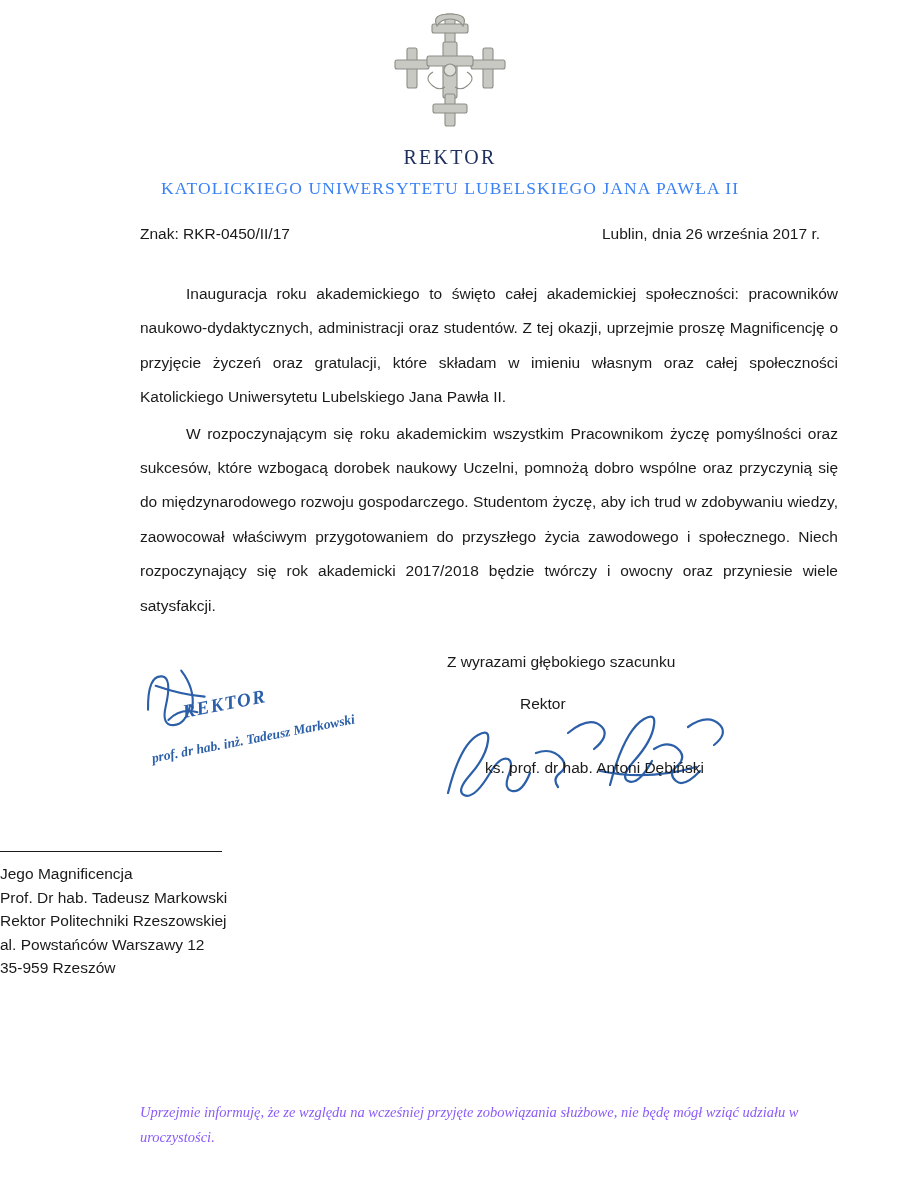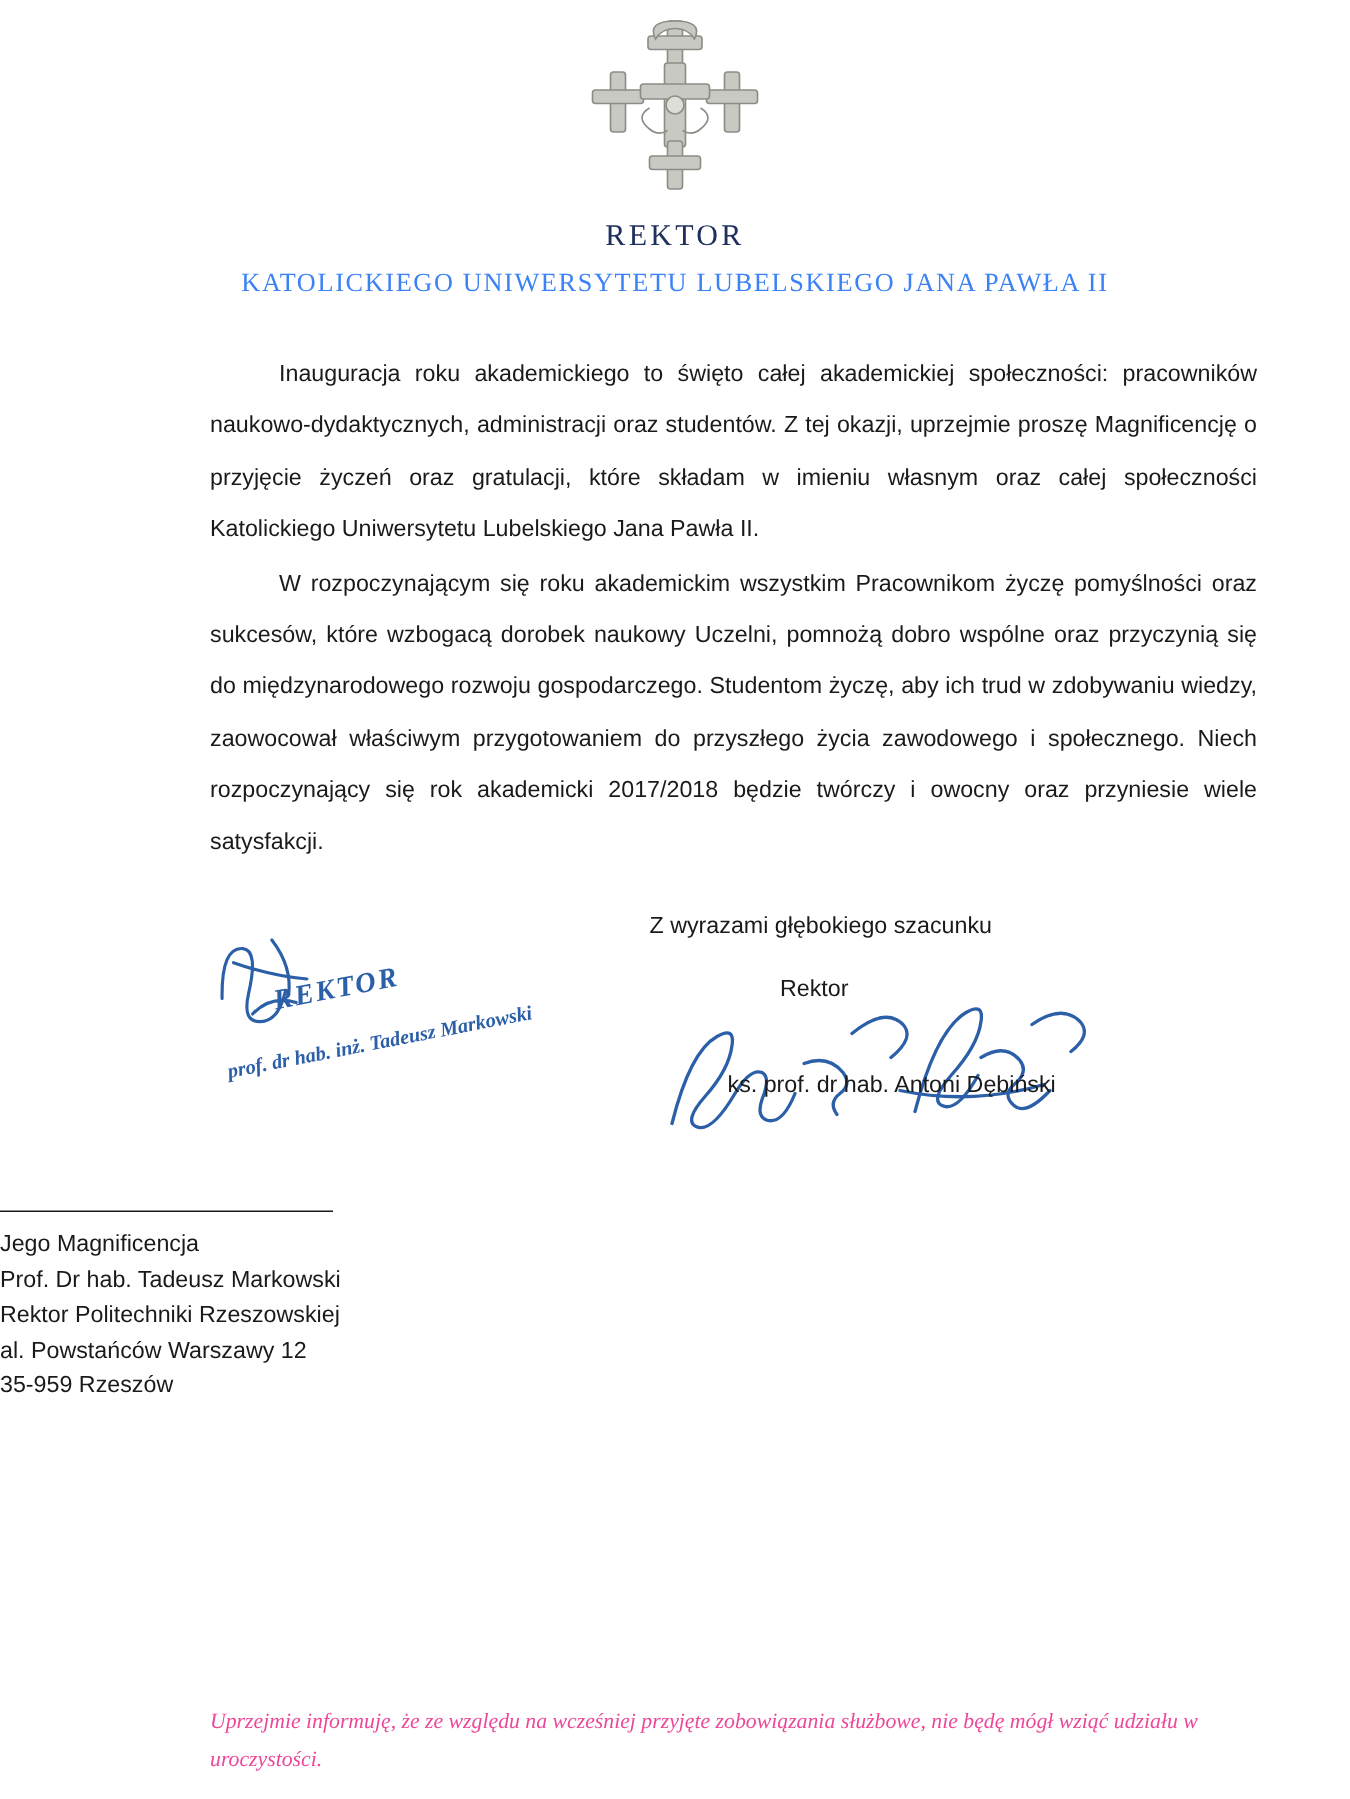--- a/index.html
+++ b/index.html
@@ -95,21 +95,21 @@
   }
 
   
   .closing {
     position: relative;
     margin-top: 22px;
     height: 200px;
   }
   .closing-text {
     position: absolute;
-    left: 433px;
+    left: 447px;
     top: 8px;
     font-size: 15.5px;
     white-space: nowrap;
   }
   .closing-rektor {
     position: absolute;
     left: 520px;
     top: 50px;
     font-size: 15.5px;
   }
@@ -175,22 +175,21 @@
   
   .footnote {
     position: absolute;
     left: 140px;
     right: 70px;
     top: 1100px;
     font-family: "Liberation Serif", serif;
     font-size: 14.5px;
     font-style: italic;
     line-height: 1.75;
-    color: #ec4899;
-    margin-top: 36px;
+    color: #8b5cf6;
   }
 </style>
 </head>
 <body>
 
 <div class="page">
 
   <div class="emblem-wrap">
     <svg class="emblem" viewBox="0 0 130 120">
       <g fill="#c9c9c4" stroke="#8d8d86" stroke-width="1.1">
@@ -217,20 +216,24 @@
         <circle cx="65" cy="60" r="6" fill="#dedeD8"></circle>
       </g>
     </svg>
   </div>
 
   <div class="header">
     <div class="rektor">REKTOR</div>
     <div class="univ">KATOLICKIEGO UNIWERSYTETU LUBELSKIEGO JANA PAWŁA II</div>
   </div>
 
+  <div class="ref-row">
+    <div class="sign">Znak: RKR-0450/II/17</div>
+    <div class="place-date">Lublin, dnia 26 września 2017 r.</div>
+  </div>
 
 
   <div class="body-text">
     <p>Inauguracja roku akademickiego to święto całej akademickiej społeczności: pracowników naukowo-dydaktycznych, administracji oraz studentów. Z tej okazji, uprzejmie proszę Magnificencję o przyjęcie życzeń oraz gratulacji, które składam w imieniu własnym oraz całej społeczności Katolickiego Uniwersytetu Lubelskiego Jana Pawła II.</p>
     <p>W rozpoczynającym się roku akademickim wszystkim Pracownikom życzę pomyślności oraz sukcesów, które wzbogacą dorobek naukowy Uczelni, pomnożą dobro wspólne oraz przyczynią się do międzynarodowego rozwoju gospodarczego. Studentom życzę, aby ich trud w zdobywaniu wiedzy, zaowocował właściwym przygotowaniem do przyszłego życia zawodowego i społecznego. Niech rozpoczynający się rok akademicki 2017/2018 będzie twórczy i owocny oraz przyniesie wiele satysfakcji.</p>
   </div>
 
   <div class="closing">
 
     <svg class="sig sig-left" width="230" height="110" viewBox="0 0 230 110">

